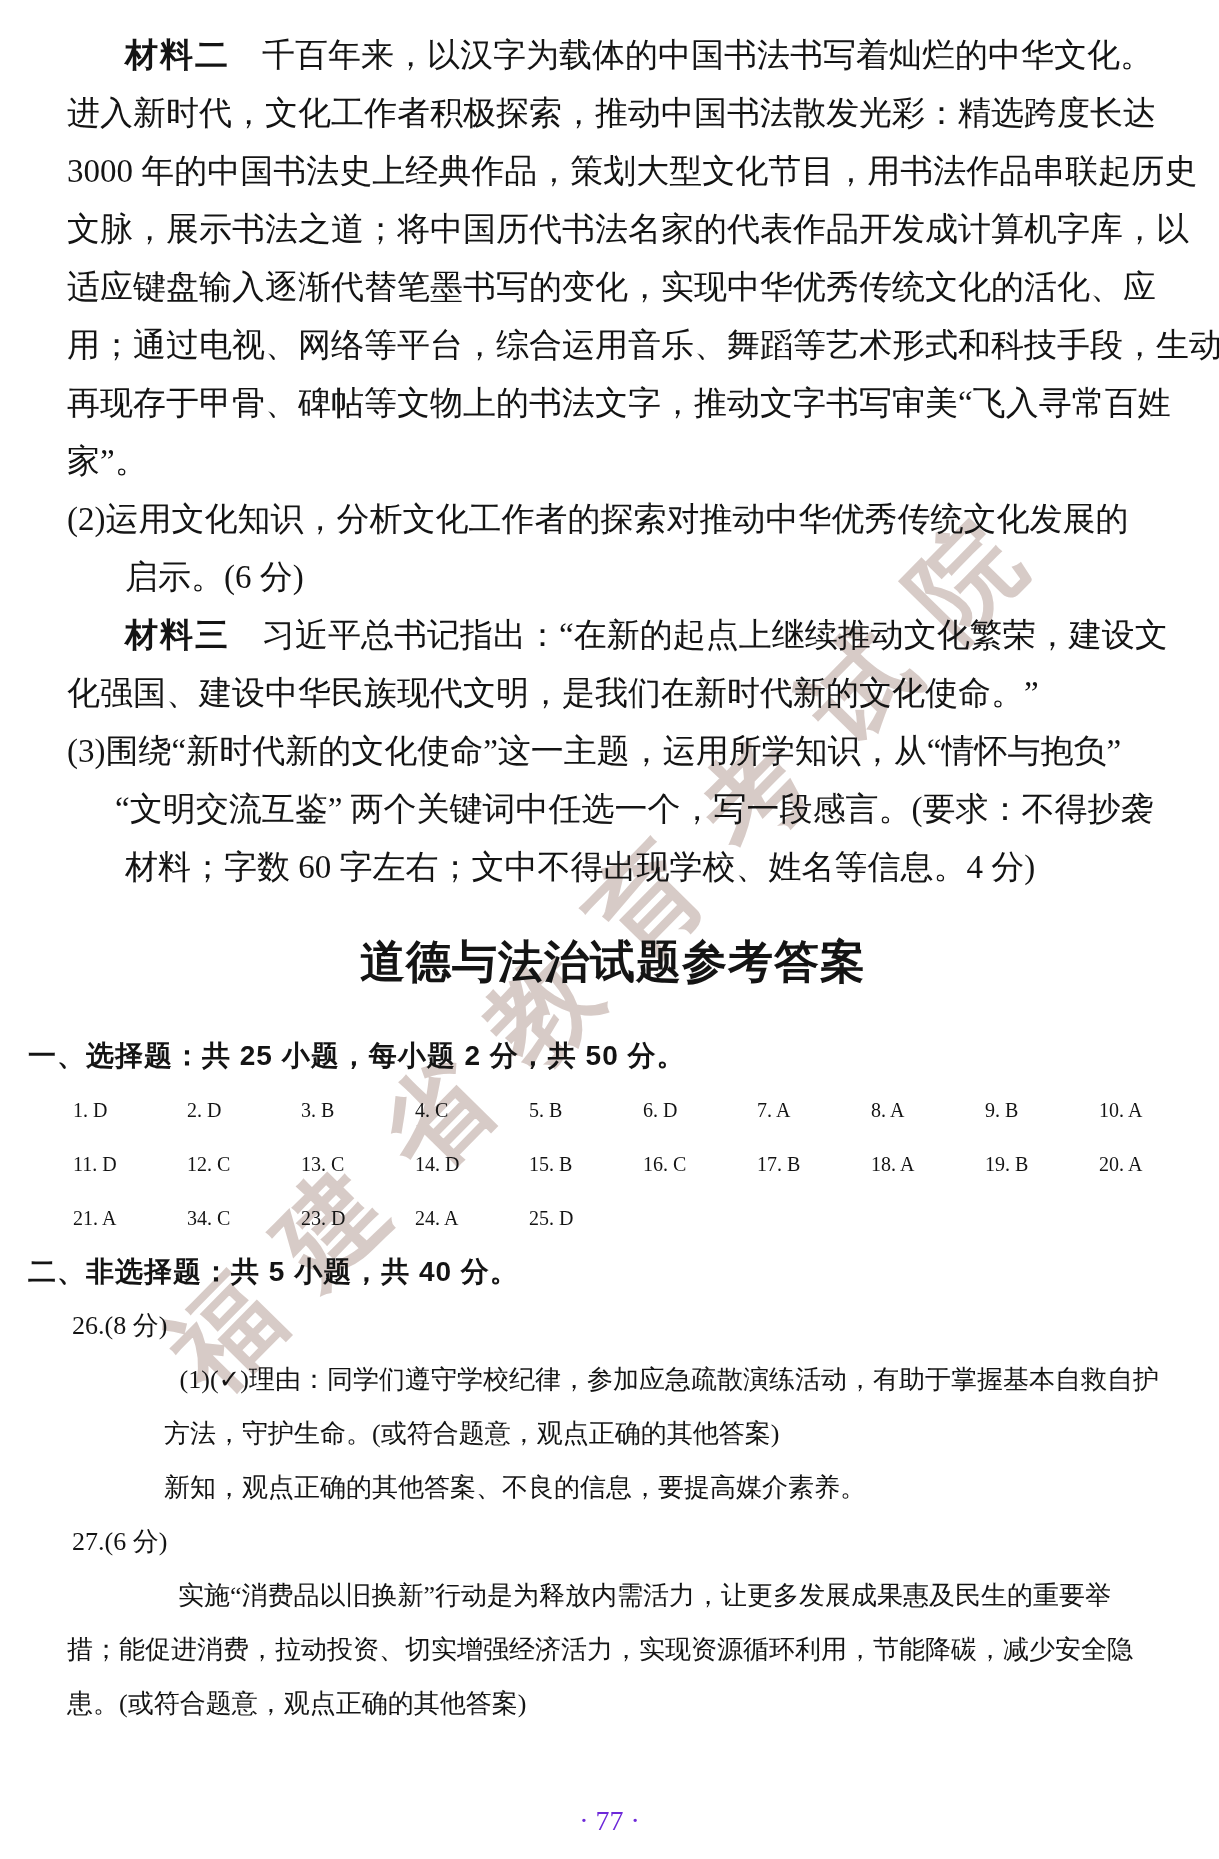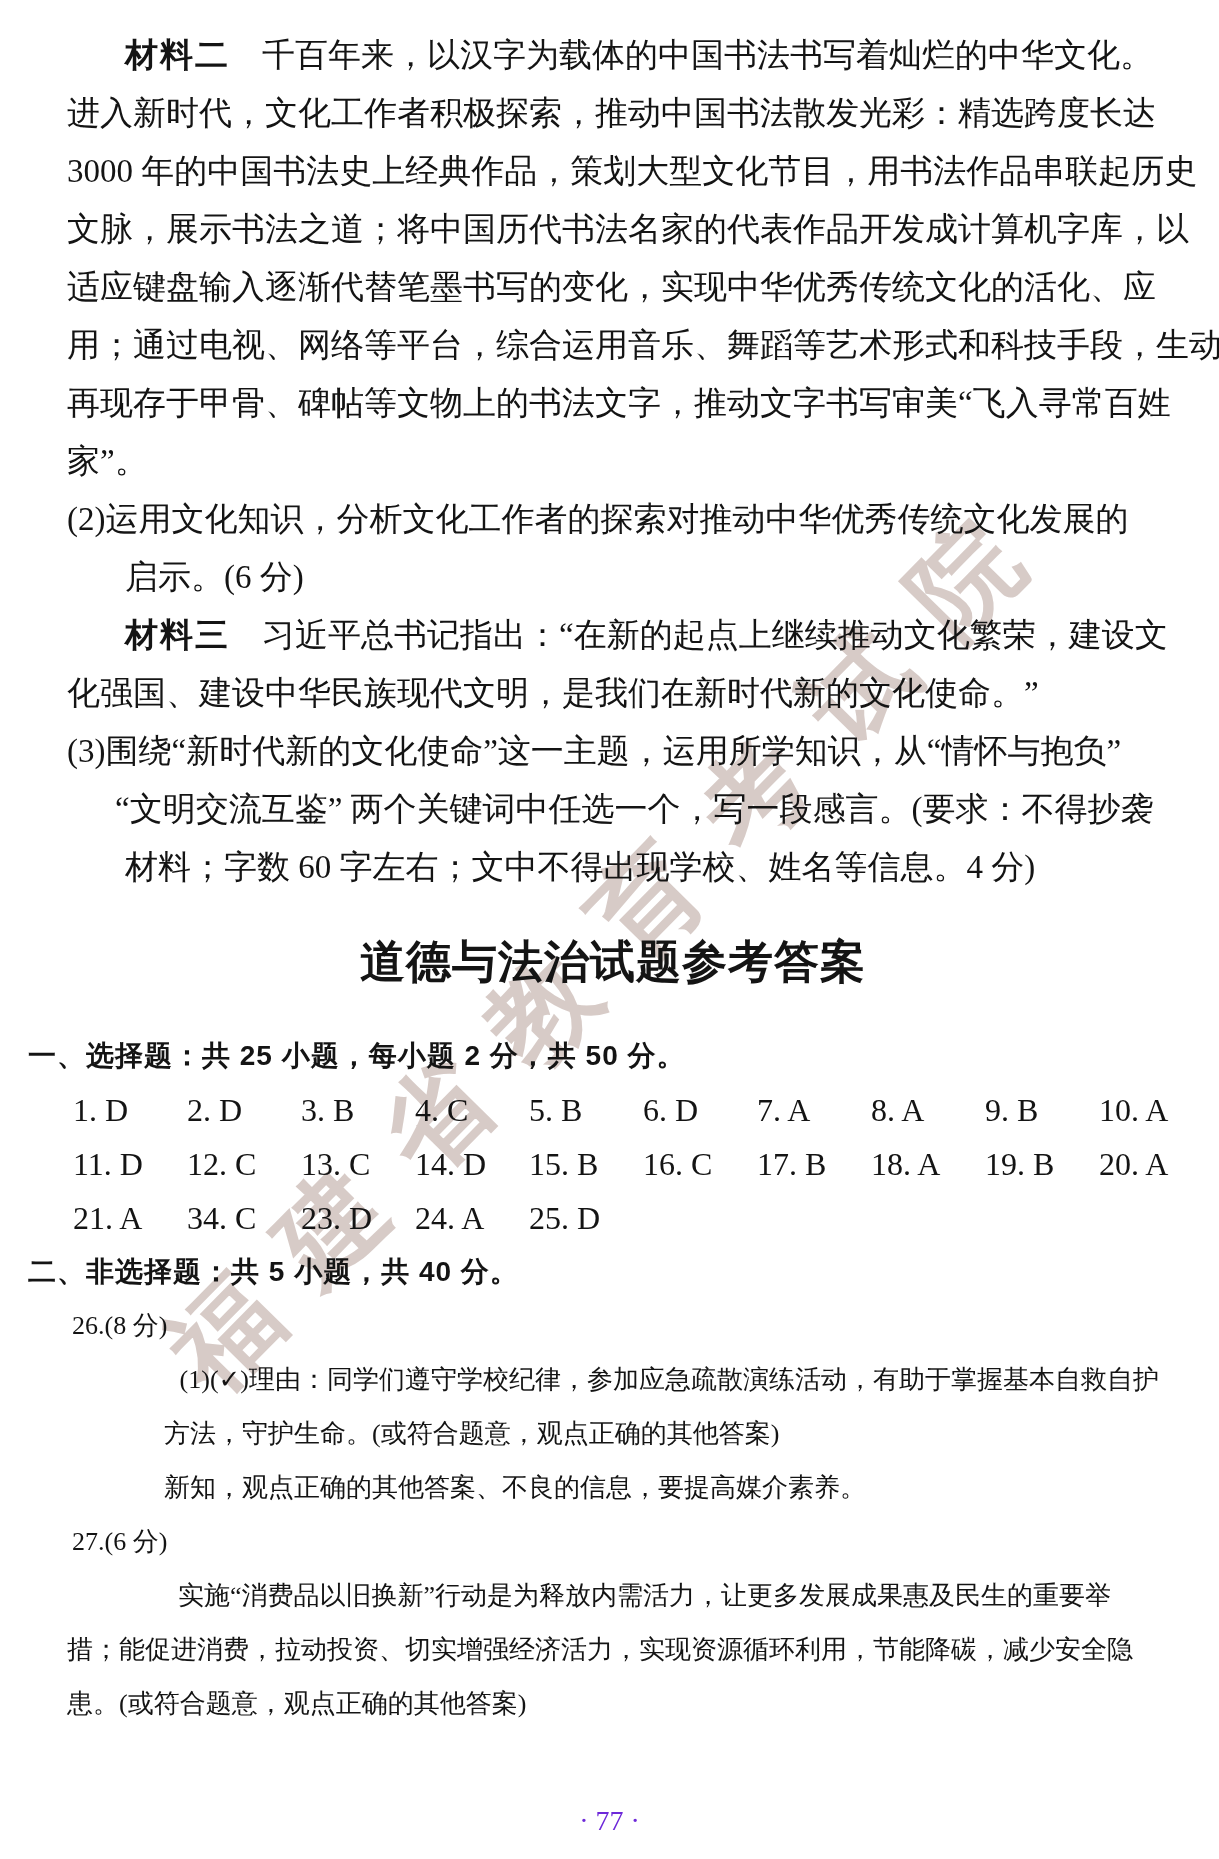--- a/index.html
+++ b/index.html
@@ -60,21 +60,21 @@
     font-family:"Liberation Sans", sans-serif;
     font-weight:700;
     font-size:28px;
     margin-left:-39px;
     letter-spacing:1px;
   }
   .choice-row {
     margin-left:6px;
     display:grid;
     grid-template-columns:repeat(10,114px);
-    font-size:32px;
+    font-size:20px;
   }
   .qnum   { margin-left:5px; }
   .sub    { margin-left:56px;text-align:right; }
   .sub-cont { margin-left:97px; }
   .para-first { margin-left:111px; }
   
   .pagenum {
     position:absolute;
     bottom:22px; left:0; right:0;
     text-align:center;

